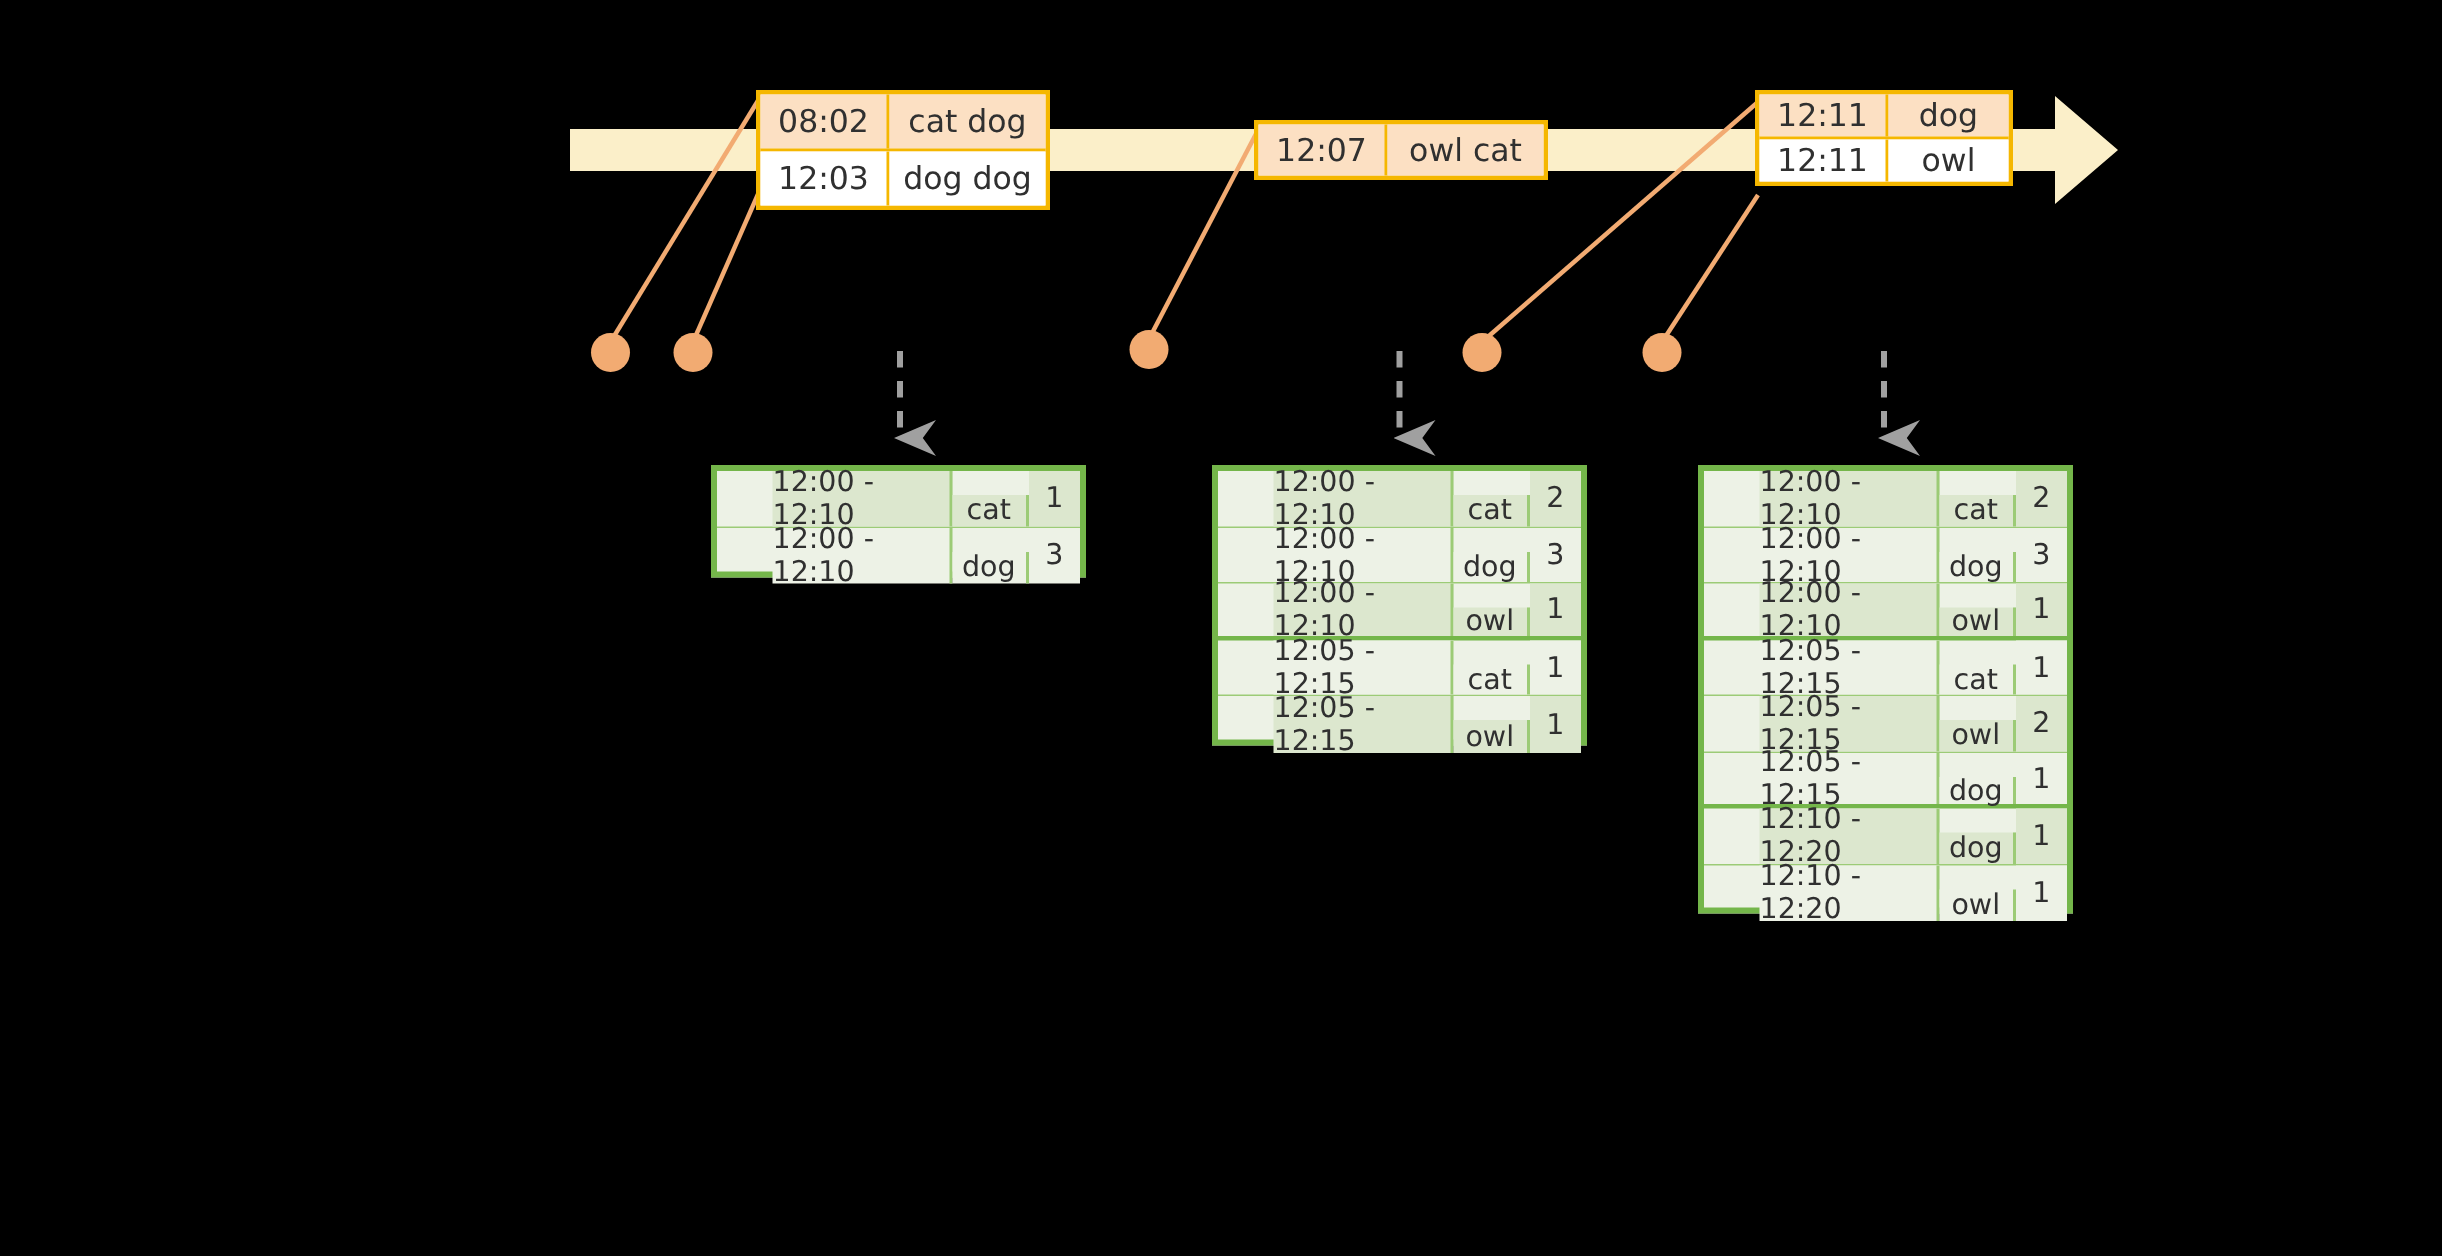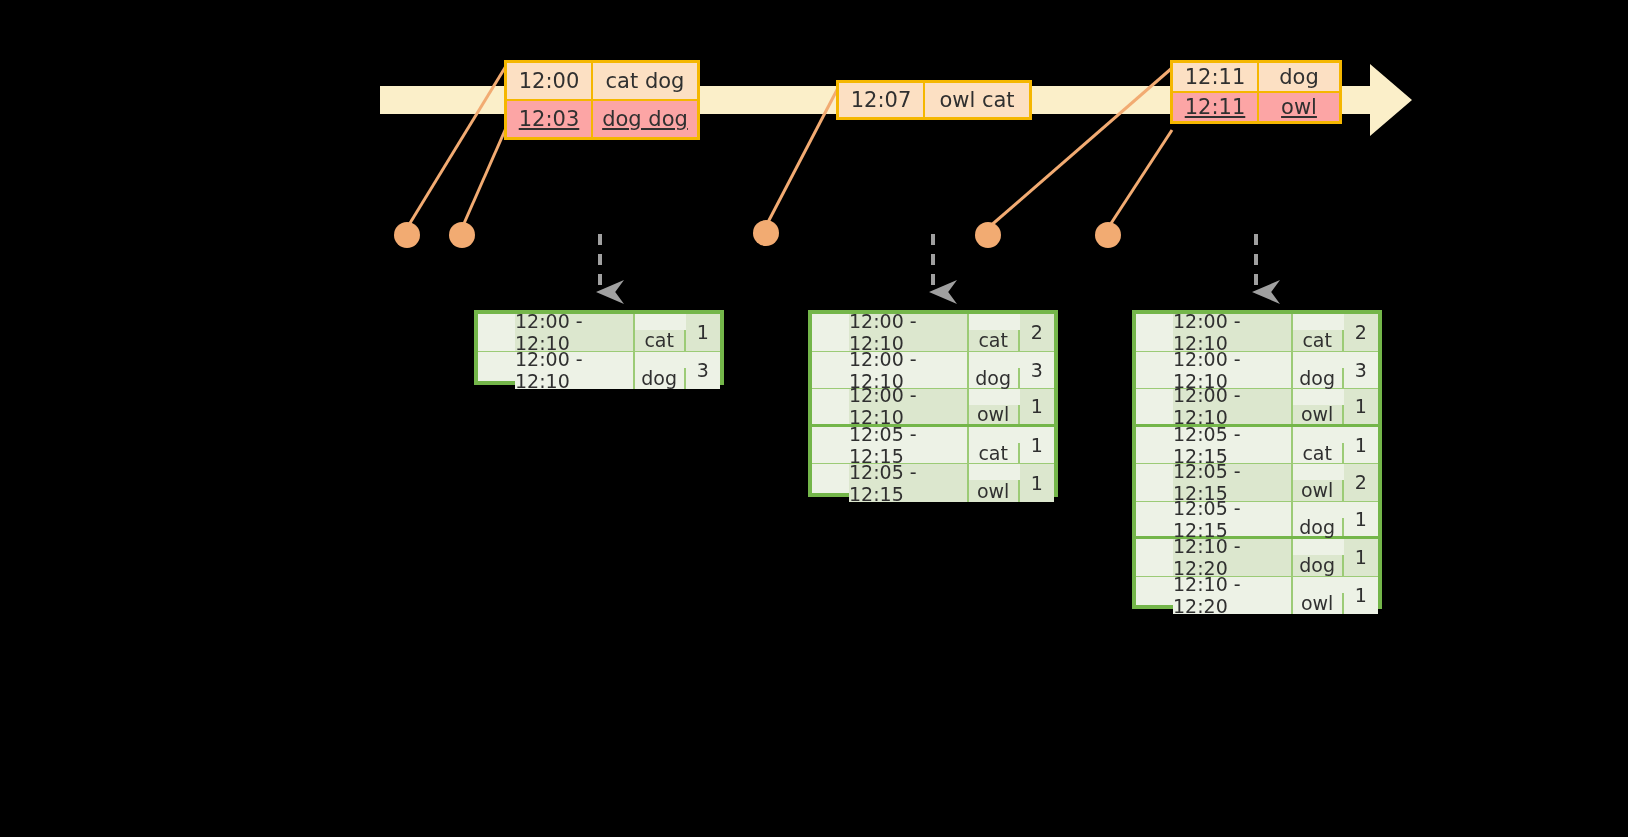--- a/index.html
+++ b/index.html
@@ -40,21 +40,21 @@
   }
   .event-row {
     display: flex;
     flex-direction: row;
     flex: 1 1 0;
   }
   .event-row + .event-row {
     border-top: 2px solid #F5B700;
   }
   .event-row.shade .ev-cell { background: #FCE0C3; }
-  .event-row.plain .ev-cell { background: #fca5a5; text-decoration: underline; }
+  .event-row.plain .ev-cell { background: #ffffff; }
   .ev-time {
     width: 86px;
     display: flex;
     align-items: center;
     justify-content: center;
     font-size: 21px;
     color: #303030;
     border-right: 2px solid #F5B700;
     box-sizing: border-box;
   }
@@ -135,21 +135,21 @@
 
     <g stroke="#A0A0A0" stroke-width="4" stroke-dasharray="11 9" fill="none">
       <line x1="600" y1="234" x2="600" y2="292" marker-end="url(#dash-arrow)"></line>
       <line x1="933" y1="234" x2="933" y2="292" marker-end="url(#dash-arrow)"></line>
       <line x1="1256" y1="234" x2="1256" y2="292" marker-end="url(#dash-arrow)"></line>
     </g>
   </svg>
 
   <div class="event-group" style="left:504px; top:60px; width:196px; height:80px;">
     <div class="event-row shade">
-      <div class="ev-cell ev-time">12:00</div>
+      <div class="ev-cell ev-time">08:02</div>
       <div class="ev-cell ev-words">cat dog</div>
     </div>
     <div class="event-row plain">
       <div class="ev-cell ev-time">12:03</div>
       <div class="ev-cell ev-words">dog dog</div>
     </div>
   </div>
 
   <div class="event-group" style="left:836px; top:80px; width:196px; height:40px;">
     <div class="event-row shade">

